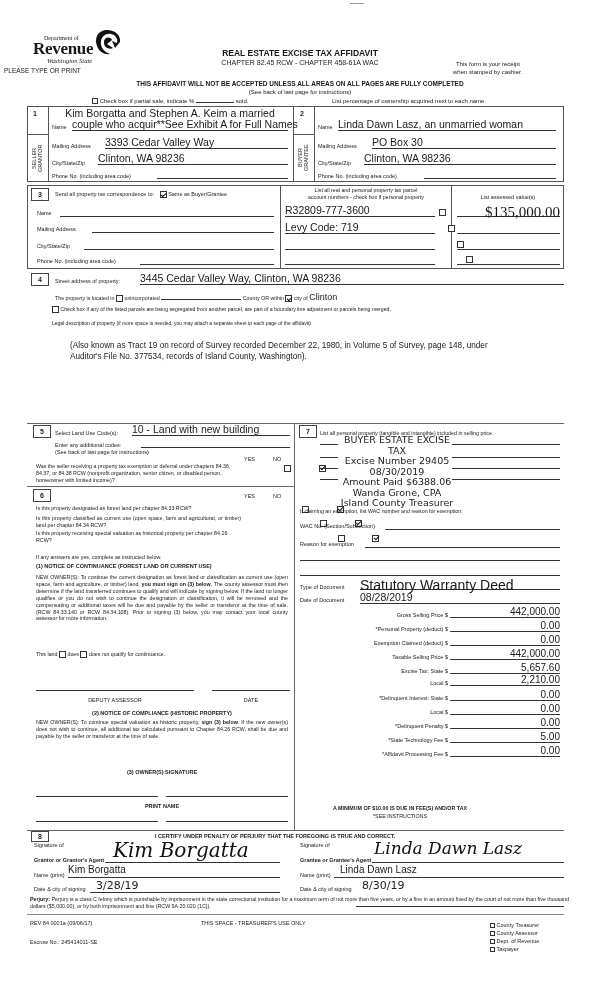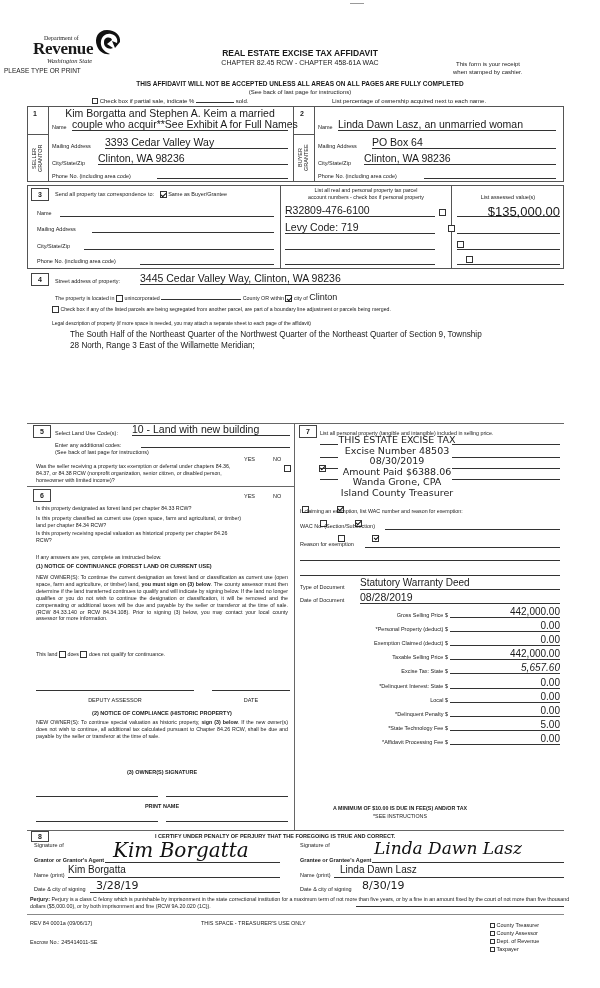--- a/index.html
+++ b/index.html
@@ -86,21 +86,21 @@
 <div class="abs" style="left:314px;top:106px;width:1px;height:76px;background:#555;"></div>
 <div class="abs" style="left:293px;top:134px;width:21px;height:1px;background:#555;"></div>
 <div class="abs vlabel" style="left:297px;top:138px;height:40px;width:14px;">BUYER GRANTEE</div>
 
 <div class="abs" style="left:318px;top:124px;font-size:5.5px;">Name</div>
 <div class="abs line" style="left:338px;top:118px;width:218px;height:13px;">
   <span style="font-size:10.5px;white-space:nowrap;">Linda Dawn Lasz, an unmarried woman</span>
 </div>
 <div class="abs" style="left:318px;top:143px;font-size:5.5px;">Mailing Address</div>
 <div class="abs line" style="left:372px;top:136px;width:184px;height:13px;">
-  <span style="font-size:10.5px;">PO Box 64</span>
+  <span style="font-size:10.5px;">PO Box 30</span>
 </div>
 <div class="abs" style="left:318px;top:160px;font-size:5.5px;">City/State/Zip</div>
 <div class="abs line" style="left:364px;top:152px;width:192px;height:13px;">
   <span style="font-size:10.5px;">Clinton, WA 98236</span>
 </div>
 <div class="abs" style="left:318px;top:173px;font-size:5.5px;">Phone No. (including area code)</div>
 <div class="abs line" style="left:424px;top:172px;width:132px;height:7px;"></div>
 
 
 <div class="abs box" style="left:27px;top:185px;width:537px;height:84px;border-color:#555;"></div>
@@ -122,25 +122,25 @@
 <div class="abs line" style="left:140px;top:258px;width:134px;height:7px;"></div>
 
 <div class="abs center" style="left:282px;top:187px;width:168px;font-size:5.3px;line-height:7px;">
   <div>List all real and personal property tax parcel</div>
   <div>account numbers - check box if personal property</div>
 </div>
 <div class="abs center" style="left:452px;top:194px;width:112px;font-size:5.5px;">List assessed value(s)</div>
 
 
 <div class="abs line" style="left:285px;top:204px;width:150px;height:13px;">
-  <span style="font-size:10.5px;">R32809-476-6100</span>
+  <span style="font-size:10.5px;">R32809-777-3600</span>
 </div>
 <span class="abs cb" style="left:439px;top:208px;"></span>
 <div class="abs line right" style="left:457px;top:204px;width:103px;height:13px;">
-  <span style="font-size:13px;">$135,000.00</span>
+  <span style="font-size:15px;font-family:Liberation Serif, serif;">$135,000.00</span>
 </div>
 
 <div class="abs line" style="left:285px;top:221px;width:150px;height:13px;">
   <span style="font-size:10.5px;">Levy Code:  719</span>
 </div>
 <span class="abs cb" style="left:439px;top:224px;"></span>
 <div class="abs line" style="left:457px;top:227px;width:103px;height:7px;"></div>
 
 <div class="abs line" style="left:285px;top:243px;width:150px;height:7px;"></div>
 <span class="abs cb" style="left:439px;top:240px;"></span>
@@ -168,21 +168,21 @@
   <span style="font-size:9px;">Clinton</span>
 </div>
 
 <div class="abs" style="left:52px;top:306px;font-size:5.2px;white-space:nowrap;">
   <span class="cb"></span>
   <span>Check box if any of the listed parcels are being segregated from another parcel, are part of a boundary line adjustment or parcels being merged.</span>
 </div>
 <div class="abs" style="left:52px;top:320px;font-size:5px;">Legal description of property (if more space is needed, you may attach a separate sheet to each page of the affidavit)</div>
 
 <div class="abs" style="left:70px;top:330px;width:420px;font-size:8.2px;line-height:10.5px;">
-  <div>The South Half of the Northeast Quarter of the Northwest Quarter of the Northeast Quarter of Section 9, Township 28 North, Range 3 East of the Willamette Meridian;</div>
+  <div style="margin-top:11px;">(Also known as Tract 19 on record of Survey recorded December 22, 1980, in Volume 5 of Survey, page 148, under Auditor's File No. 377534, records of Island County, Washington).</div>
 </div>
 
 
 <div class="abs" style="left:27px;top:423px;width:537px;height:1px;background:#666;"></div>
 <div class="abs" style="left:294px;top:423px;width:1px;height:407px;background:#666;"></div>
 <div class="abs" style="left:27px;top:830px;width:537px;height:1px;background:#666;"></div>
 
 
 <div class="abs num-box" style="left:33px;top:425px;">5</div>
 <div class="abs" style="left:55px;top:430px;font-size:5.5px;">Select Land Use Code(s):</div>
@@ -252,39 +252,39 @@
 <div class="abs line" style="left:320px;top:444px;width:18px;height:1px;"></div>
 <div class="abs line" style="left:452px;top:444px;width:108px;height:1px;"></div>
 <div class="abs line" style="left:320px;top:457px;width:18px;height:1px;"></div>
 <div class="abs line" style="left:452px;top:457px;width:108px;height:1px;"></div>
 <div class="abs line" style="left:320px;top:468px;width:18px;height:1px;"></div>
 <div class="abs line" style="left:452px;top:468px;width:108px;height:1px;"></div>
 <div class="abs line" style="left:320px;top:479px;width:18px;height:1px;"></div>
 <div class="abs line" style="left:452px;top:479px;width:108px;height:1px;"></div>
 
 <div class="abs stamp" style="left:335px;top:435px;width:124px;">
-  <div>THIS ESTATE EXCISE TAX</div>
-  <div>Excise Number 48503</div>
+  <div>BUYER ESTATE EXCISE TAX</div>
+  <div>Excise Number 29405</div>
   <div>08/30/2019</div>
   <div>Amount Paid $6388.06</div>
   <div>Wanda Grone, CPA</div>
   <div>Island County Treasurer</div>
 </div>
 
 <div class="abs" style="left:300px;top:508px;font-size:5.3px;">If claiming an exemption, list WAC number and reason for exemption:</div>
 <div class="abs" style="left:300px;top:523px;font-size:5.5px;">WAC No. (Section/Subsection)</div>
 <div class="abs line" style="left:385px;top:523px;width:175px;height:7px;"></div>
 <div class="abs" style="left:300px;top:541px;font-size:5.5px;">Reason for exemption</div>
 <div class="abs line" style="left:365px;top:541px;width:195px;height:7px;"></div>
 <div class="abs line" style="left:300px;top:560px;width:260px;height:1px;"></div>
 <div class="abs line" style="left:300px;top:575px;width:260px;height:1px;"></div>
 
 <div class="abs" style="left:300px;top:584px;font-size:5.5px;">Type of Document</div>
 <div class="abs line" style="left:360px;top:577px;width:200px;height:13px;">
-  <span style="font-size:10px;">Statutory Warranty Deed</span>
+  <span style="font-size:14px;">Statutory Warranty Deed</span>
 </div>
 <div class="abs" style="left:300px;top:597px;font-size:5.5px;">Date of Document</div>
 <div class="abs line" style="left:360px;top:591px;width:200px;height:13px;">
   <span style="font-size:10.5px;">08/28/2019</span>
 </div>
 
 
 <div class="abs" style="left:300px;top:604px;width:260px;">
   <div style="display:flex;height:14px;align-items:flex-end;">
     <div class="right" style="width:150px;font-size:5.5px;padding-right:2px;">Gross Selling Price $</div>
@@ -297,21 +297,25 @@
   <div style="display:flex;height:14px;align-items:flex-end;">
     <div class="right" style="width:150px;font-size:5.5px;padding-right:2px;">Exemption Claimed (deduct) $</div>
     <div class="right line" style="width:110px;font-size:10px;line-height:11px;">0.00</div>
   </div>
   <div style="display:flex;height:14px;align-items:flex-end;">
     <div class="right" style="width:150px;font-size:5.5px;padding-right:2px;">Taxable Selling Price $</div>
     <div class="right line" style="width:110px;font-size:10px;line-height:11px;">442,000.00</div>
   </div>
   <div style="display:flex;height:14px;align-items:flex-end;">
     <div class="right" style="width:150px;font-size:5.5px;padding-right:2px;">Excise Tax:  State $</div>
-    <div class="right line" style="width:110px;font-size:10px;line-height:11px;font-style:italic;">5,657.60</div>
+    <div class="right line" style="width:110px;font-size:10px;line-height:11px;">5,657.60</div>
+  </div>
+  <div style="display:flex;height:12px;align-items:flex-end;">
+    <div class="right" style="width:150px;font-size:5.5px;padding-right:2px;">Local $</div>
+    <div class="right line" style="width:110px;font-size:10px;line-height:11px;">2,210.00</div>
   </div>
   <div style="display:flex;height:15px;align-items:flex-end;">
     <div class="right" style="width:150px;font-size:5.5px;padding-right:2px;">*Delinquent Interest:  State $</div>
     <div class="right line" style="width:110px;font-size:10px;line-height:11px;">0.00</div>
   </div>
   <div style="display:flex;height:14px;align-items:flex-end;">
     <div class="right" style="width:150px;font-size:5.5px;padding-right:2px;">Local $</div>
     <div class="right line" style="width:110px;font-size:10px;line-height:11px;">0.00</div>
   </div>
   <div style="display:flex;height:14px;align-items:flex-end;">

